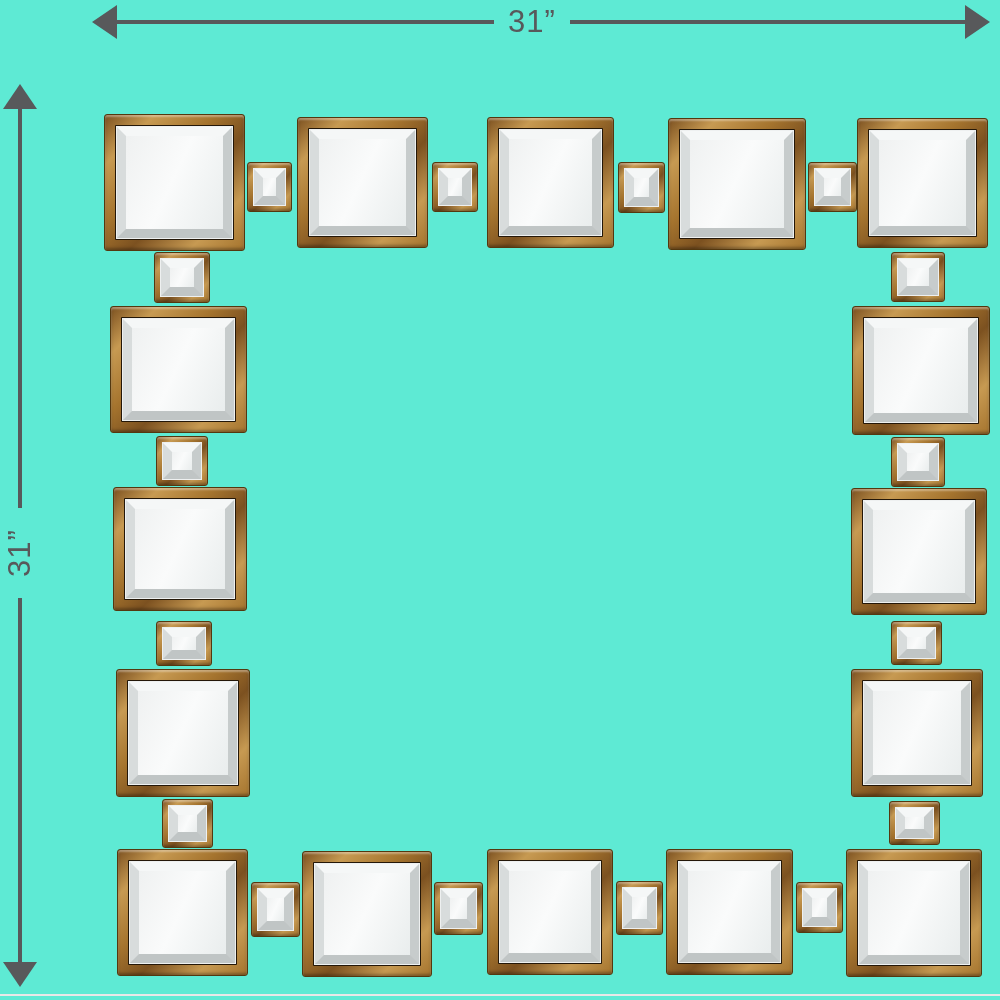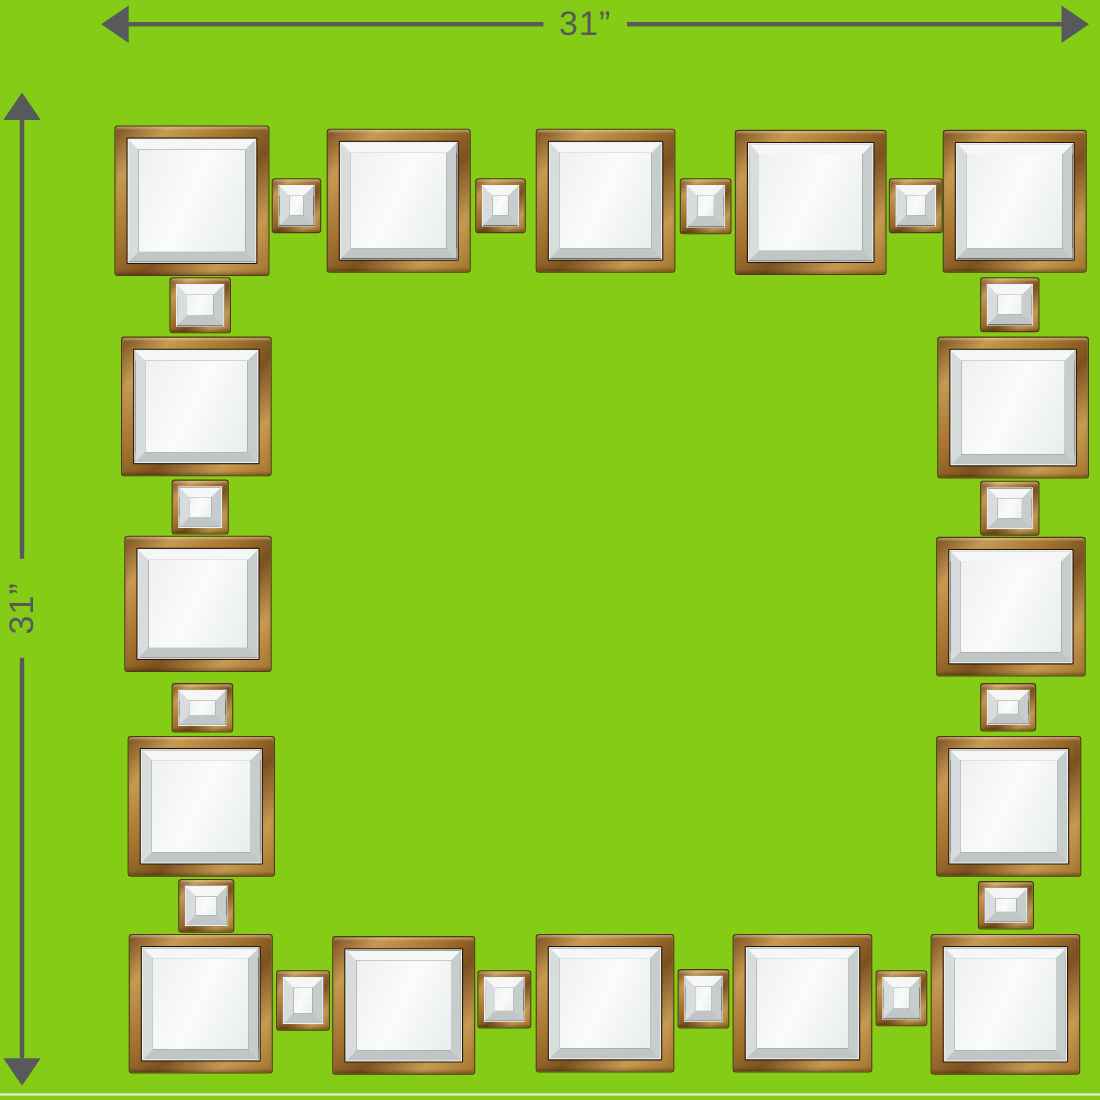--- a/index.html
+++ b/index.html
@@ -1,20 +1,20 @@
 <!DOCTYPE html>
 <html style="--gold-light: #c79a52; --gold-mid: #a5742e; --gold-dark: #7c5120; --frame-line: #241708; --bevel-light: #f5f7f7; --bevel-shade: #c7cccc; --mirror-face: #fafbfb; --dim-color: #58595b;"><head>
 <meta charset="utf-8">
 <style>
   html, body { margin: 0; padding: 0; background: #ffffff; }
   .canvas {
     position: relative;
     width: 1000px;
     height: 1000px;
-    background: #84cc16;
+    background: #5eead4;
     overflow: hidden;
     font-family: "Liberation Sans", sans-serif;
   }
 
   
   .dim-line { position: absolute; background: var(--dim-color, #58595b); }
   .dim-label {
     position: absolute;
     color: var(--dim-color, #58595b);
     font-size: 31px;

